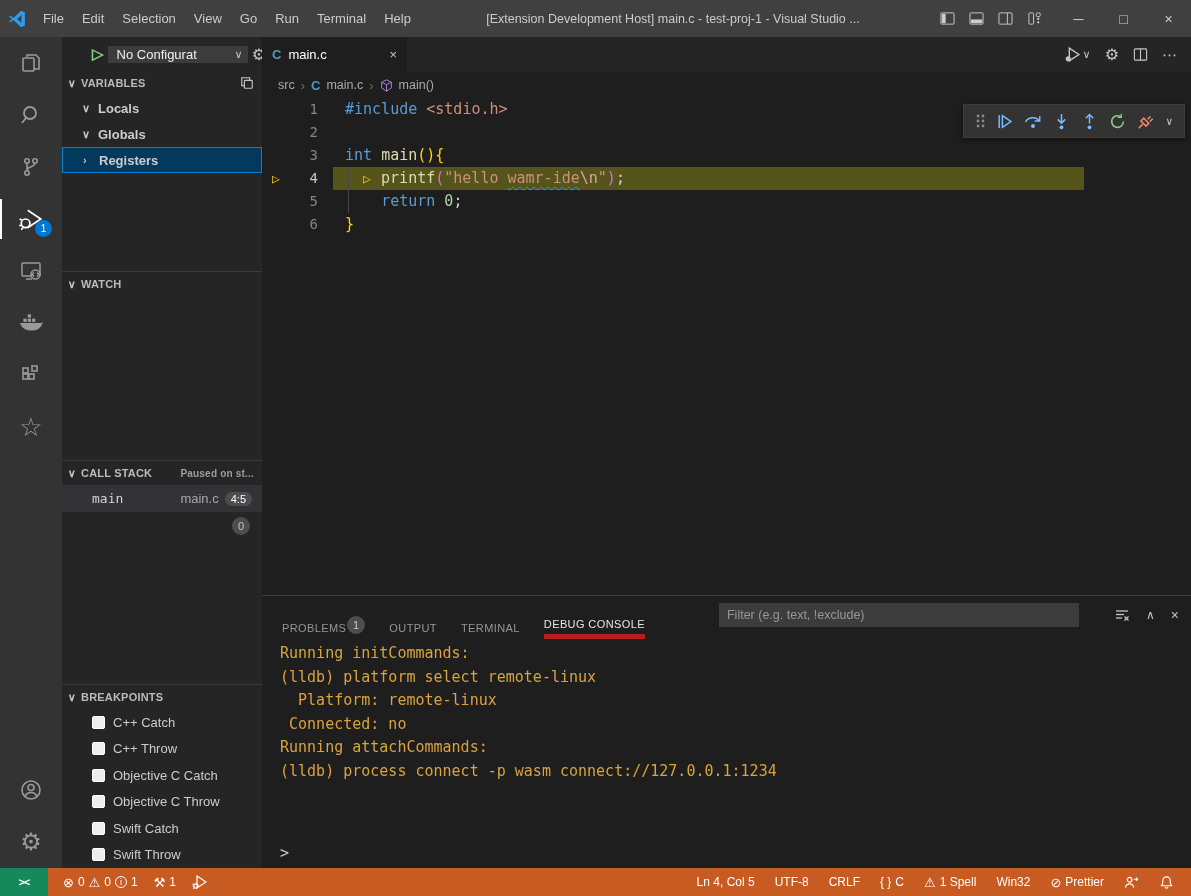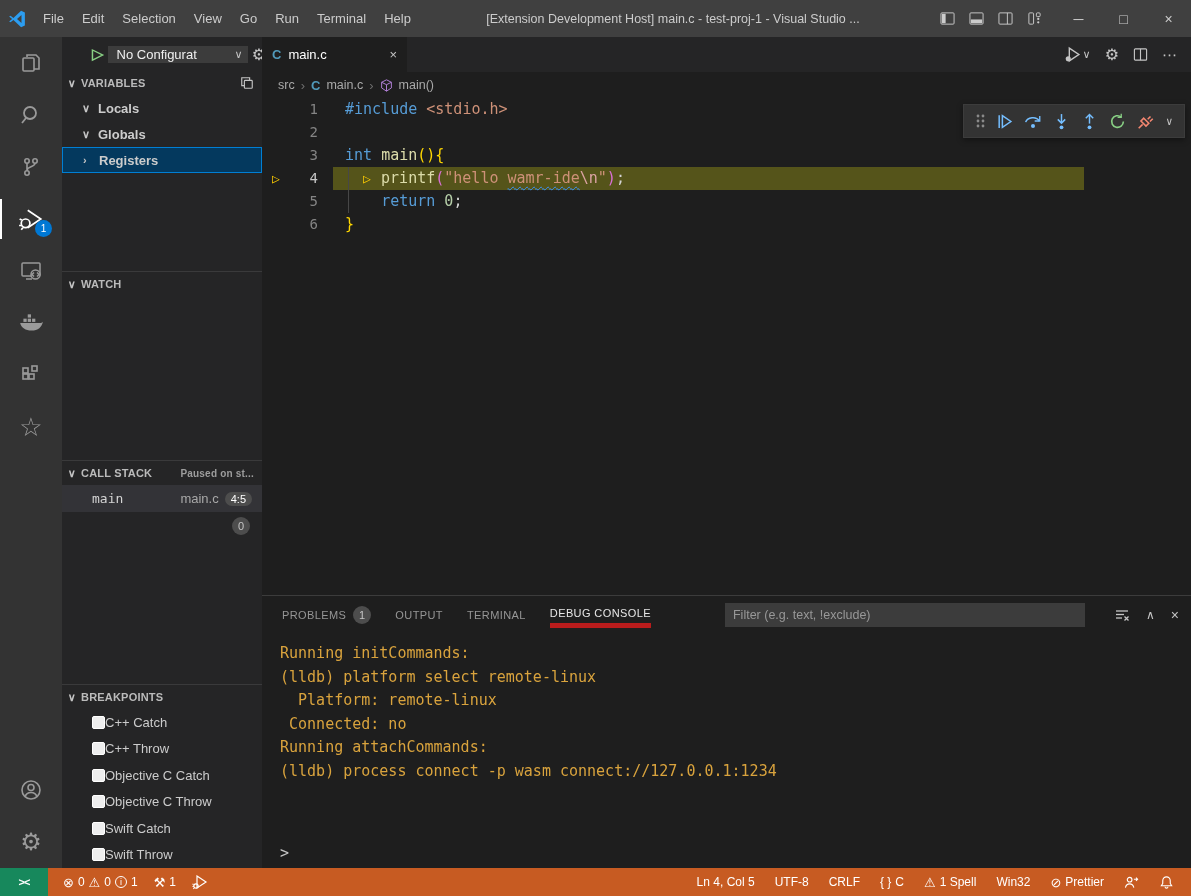--- a/index.html
+++ b/index.html
@@ -56,21 +56,21 @@
   .watch-body { height:164px; }
   .cs-row { height:27px; display:flex; align-items:center; padding:0 10px 0 30px; background:#333337; }
   .cs-func { font-family:"DejaVu Sans Mono", monospace; font-size:13px; color:#d4d4d4; }
   .cs-right { margin-left:auto; display:flex; align-items:center; gap:6px; }
   .cs-file { color:#a8a8a8; font-size:13px; }
   .pill { background:#4d4d4d; color:#ffffff; font-size:11px; border-radius:9px; padding:1px 6px; }
   .cs-thread { height:27px; display:flex; align-items:center; justify-content:flex-end; padding-right:12px; }
   .round-badge { background:#4d4d4d; color:#c5c5c5; width:18px; height:18px; border-radius:50%;
                  font-size:11px; display:flex; align-items:center; justify-content:center; }
   .cs-body { height:145px; }
-  .bp-row { height:26.5px; display:flex; align-items:center; padding-left:30px; gap:0; }
+  .bp-row { height:26.5px; display:flex; align-items:center; padding-left:30px; gap:8px; }
   .bp-check { width:13px; height:13px; background:#eeeeee; border:1px solid #ffffff; border-radius:2px; flex:0 0 13px; }
   .bp-label { font-size:13px; color:#cccccc; }
 
   
   .editor-col { flex:1; display:flex; flex-direction:column; min-width:0; }
   .tabbar { height:35px; background:#252526; display:flex; align-items:stretch; flex:0 0 35px; }
   .tab { width:145px; background:#1e1e1e; display:flex; align-items:center; padding:0 10px; gap:7px; }
   .c-icon { color:#519aba; font-weight:bold; font-size:13px; }
   .tab-label { font-size:13px; color:#ffffff; flex:1; }
   .tab-close { color:#c5c5c5; font-size:13px; }
@@ -93,21 +93,21 @@
   .tk-br1 { color:#ffd700; } .tk-br2 { color:#da70d6; }
   .tk-sq { text-decoration:underline wavy #3794ff 1px; text-underline-offset:3px; }
   .debug-toolbar { position:absolute; top:6px; right:6px; width:222px; height:34px; background:#333333;
                    border:1px solid #3c3c3c; box-shadow:0 2px 6px rgba(0,0,0,.4);
                    display:flex; align-items:center; justify-content:space-around; padding:0 6px; }
 
   
   .panel { height:273px; flex:0 0 273px; border-top:1px solid #3c3c3c; background:#1e1e1e;
            display:flex; flex-direction:column; position:relative; }
   .panel-header { height:38px; display:flex; align-items:center; padding:0 12px 0 20px; gap:24px; flex:0 0 38px; }
-  .ptab { font-size:11px; color:#969696; letter-spacing:.4px; display:flex; align-items:center; gap:7px;
+  .ptab { font-size:11px; color:#969696; letter-spacing:.4px; display:flex; align-items:flex-end; gap:1px;
           height:100%; }
   .ptab.active { color:#e7e7e7; }
   .ptab.active .ptab-label { border-bottom:5px solid #b91c1c; padding-bottom:4px; margin-bottom:-5px; }
   .filter-input { margin-left:50px; width:360px; height:24px; background:#3c3c3c; border:none;
                   color:#cccccc; font-size:12.5px; padding:0 8px; font-family:"Liberation Sans",sans-serif; }
   .filter-input::placeholder { color:#989898; }
   .panel-icons { margin-left:auto; display:flex; align-items:center; gap:16px; color:#c5c5c5; }
   .console { flex:1; padding:8px 0 0 18px; font-family:"DejaVu Sans Mono", monospace;
              font-size:15px; color:#d9a33d; }
   .console-line { height:23.5px; line-height:23.5px; white-space:pre; }

